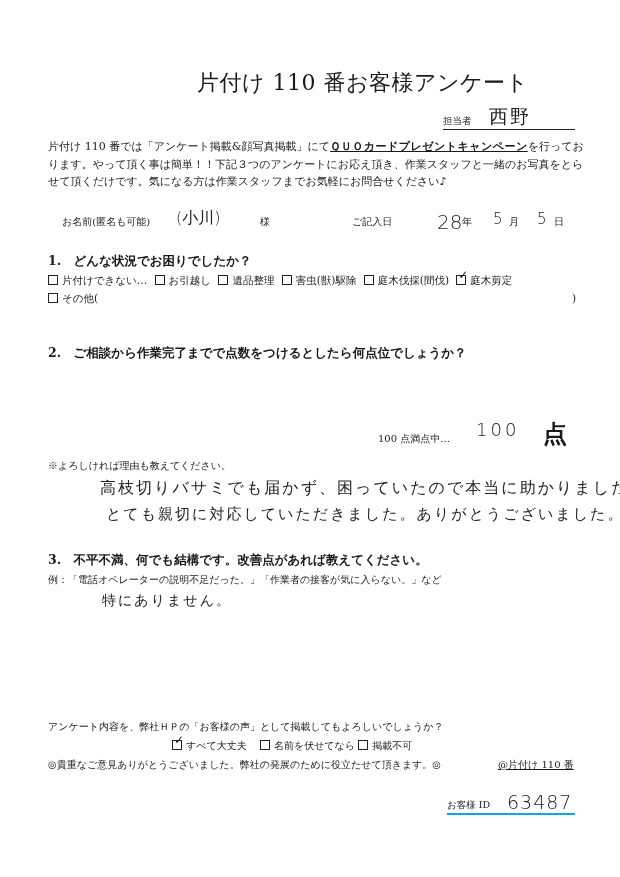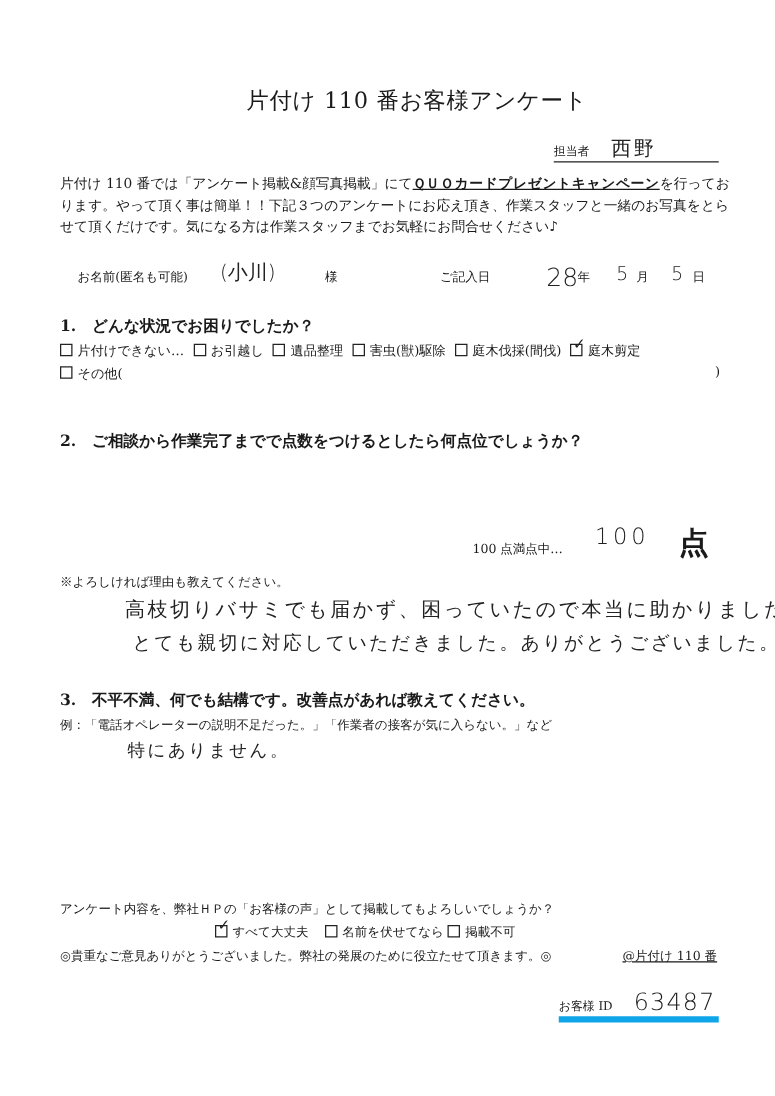--- a/index.html
+++ b/index.html
@@ -1,33 +1,33 @@
 <!DOCTYPE html>
 <html><head>
 <meta charset="utf-8">
 <style>
   html, body { margin:0; padding:0; background:#ffffff; }
   body { width:620px; height:877px; position:relative; overflow:hidden;
          font-family:"DejaVu Serif","Liberation Serif",serif; color:#1a1a1a; }
   .abs { position:absolute; white-space:nowrap; }
-  .title { left:197px; top:68px; font-size:18px; letter-spacing:0.5px; }
+  .title { left:197px; top:68px; font-size:22px; letter-spacing:0.5px; }
   .staff { left:443px; top:88px; width:132px; border-bottom:1px solid #222; height:24px;margin-top:17px; }
   .staff-label { position:absolute; left:0; bottom:1px; font-size:9.5px; }
-  .staff-value { position:absolute; left:46px; bottom:-1px; font-size:16px; font-family:"DejaVu Sans",sans-serif; font-weight:300; letter-spacing:2px; color:#222; }
+  .staff-value { position:absolute; left:46px; bottom:-1px; font-size:19px; font-family:"DejaVu Sans",sans-serif; font-weight:300; letter-spacing:2px; color:#222; }
   .intro { left:48px; top:138px; font-size:11px; line-height:17.6px; white-space:normal; width:545px; }
   .intro .campaign { text-decoration:underline; font-weight:bold; letter-spacing:0.5px; }
   .namerow { top:215px; font-size:10px; }
   .hw { font-family:"DejaVu Sans",sans-serif; font-weight:200; color:#222; }
   .q { font-size:12.5px; font-weight:bold; }
   .opt { font-size:10.5px; }
   .cb { display:inline-block; width:8px; height:8px; border:1px solid #222; margin-right:4px; vertical-align:-1px; position:relative; }
   .cb.checked::after { content:"✓"; position:absolute; left:1px; top:-8px; font-size:12px; font-family:"DejaVu Sans",sans-serif; }
   .small { font-size:10px; }
   .handwriting { font-family:"DejaVu Sans",sans-serif; font-weight:200; font-size:15px; letter-spacing:2px; color:#222; }
-  .custid { left:447px; top:785px; width:128px; border-bottom:5px solid #0ea5e9; height:28px; }
+  .custid { left:447px; top:785px; width:128px; border-bottom:2px solid #0ea5e9; height:28px; }
   .custid-label { position:absolute; left:0; bottom:1px; font-size:9.5px; }
   .custid-value { position:absolute; left:60px; bottom:0px; font-size:19px; font-family:"DejaVu Sans",sans-serif; font-weight:200; letter-spacing:1px; }
   .brand { text-decoration:underline; }
 </style>
 </head>
 <body>
 
 <div>
 
   <div class="abs title">片付け 110 番お客様アンケート</div>

